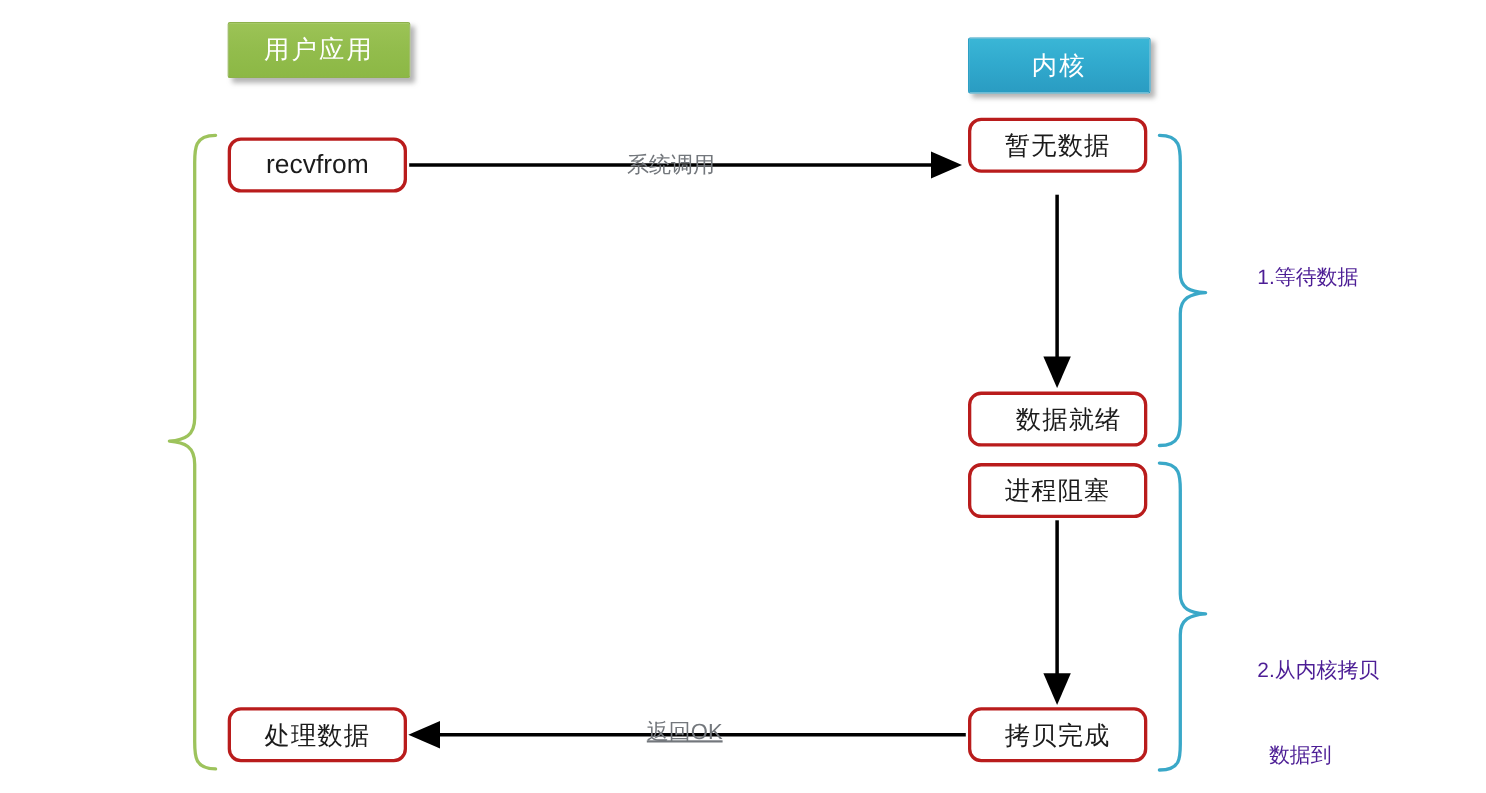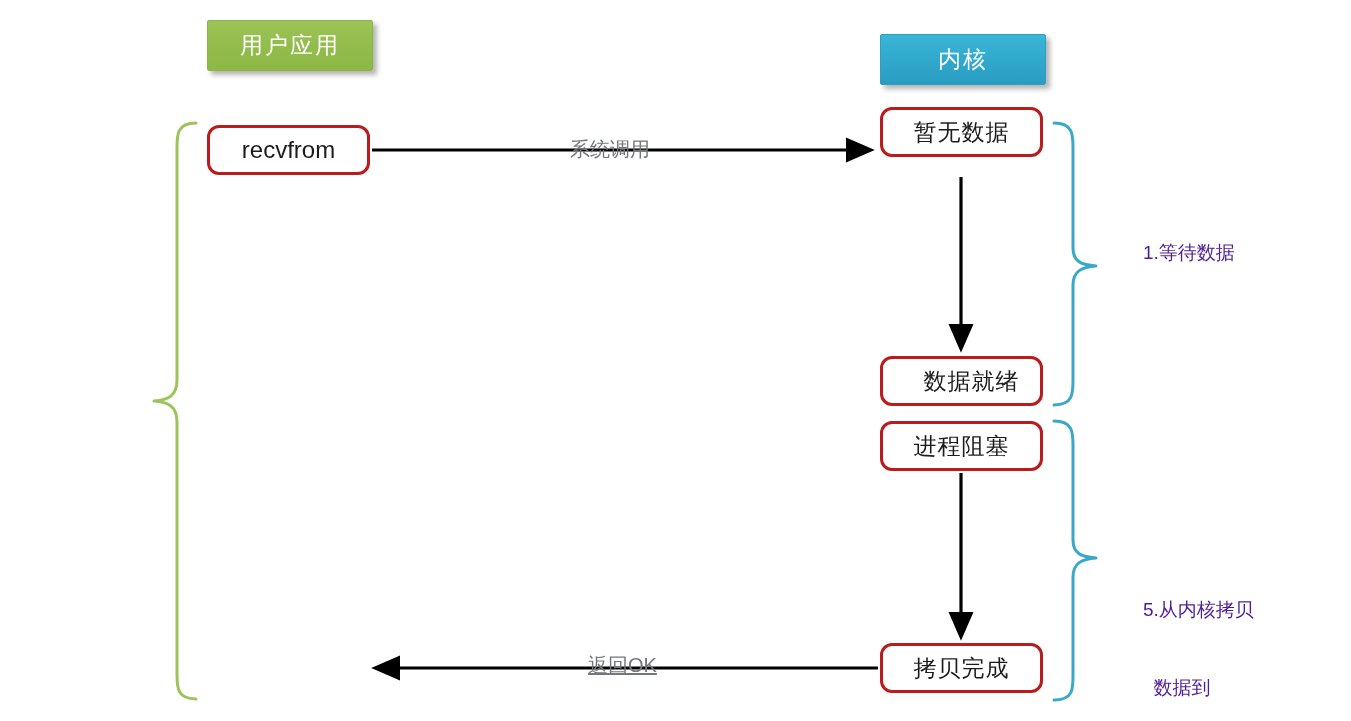--- a/index.html
+++ b/index.html
@@ -142,27 +142,28 @@
   <div class="node latin" style="left:207px; top:125px;">recvfrom</div>
 
   <div class="node" style="left:880px; top:107px;">暂无数据</div>
 
   <div class="node" style="left:880px; top:356px;padding-left:20px;">数据就绪</div>
 
   <div class="node" style="left:880px; top:421px;">进程阻塞</div>
 
   <div class="node" style="left:880px; top:643px;text-align:center;">拷贝完成</div>
 
+  <div class="node" style="left:207px; top:643px;">处理数据</div>
 
   <div class="edge-label" style="left:570px; top:116px;">系统调用</div>
 
   <div class="edge-label" style="left:588px; top:632px;text-decoration:underline;">返回OK</div>
 
 
   <div class="side-label" style="left:1143px; top:240px;">1.等待数据</div>
 
   <div class="side-label" style="left:1143px; top:545px;">
-    <div>5.从内核拷贝</div>
+    <div>2.从内核拷贝</div>
     <div>  数据到</div>
     
   </div>
 
 </div>
 
 </body></html>

